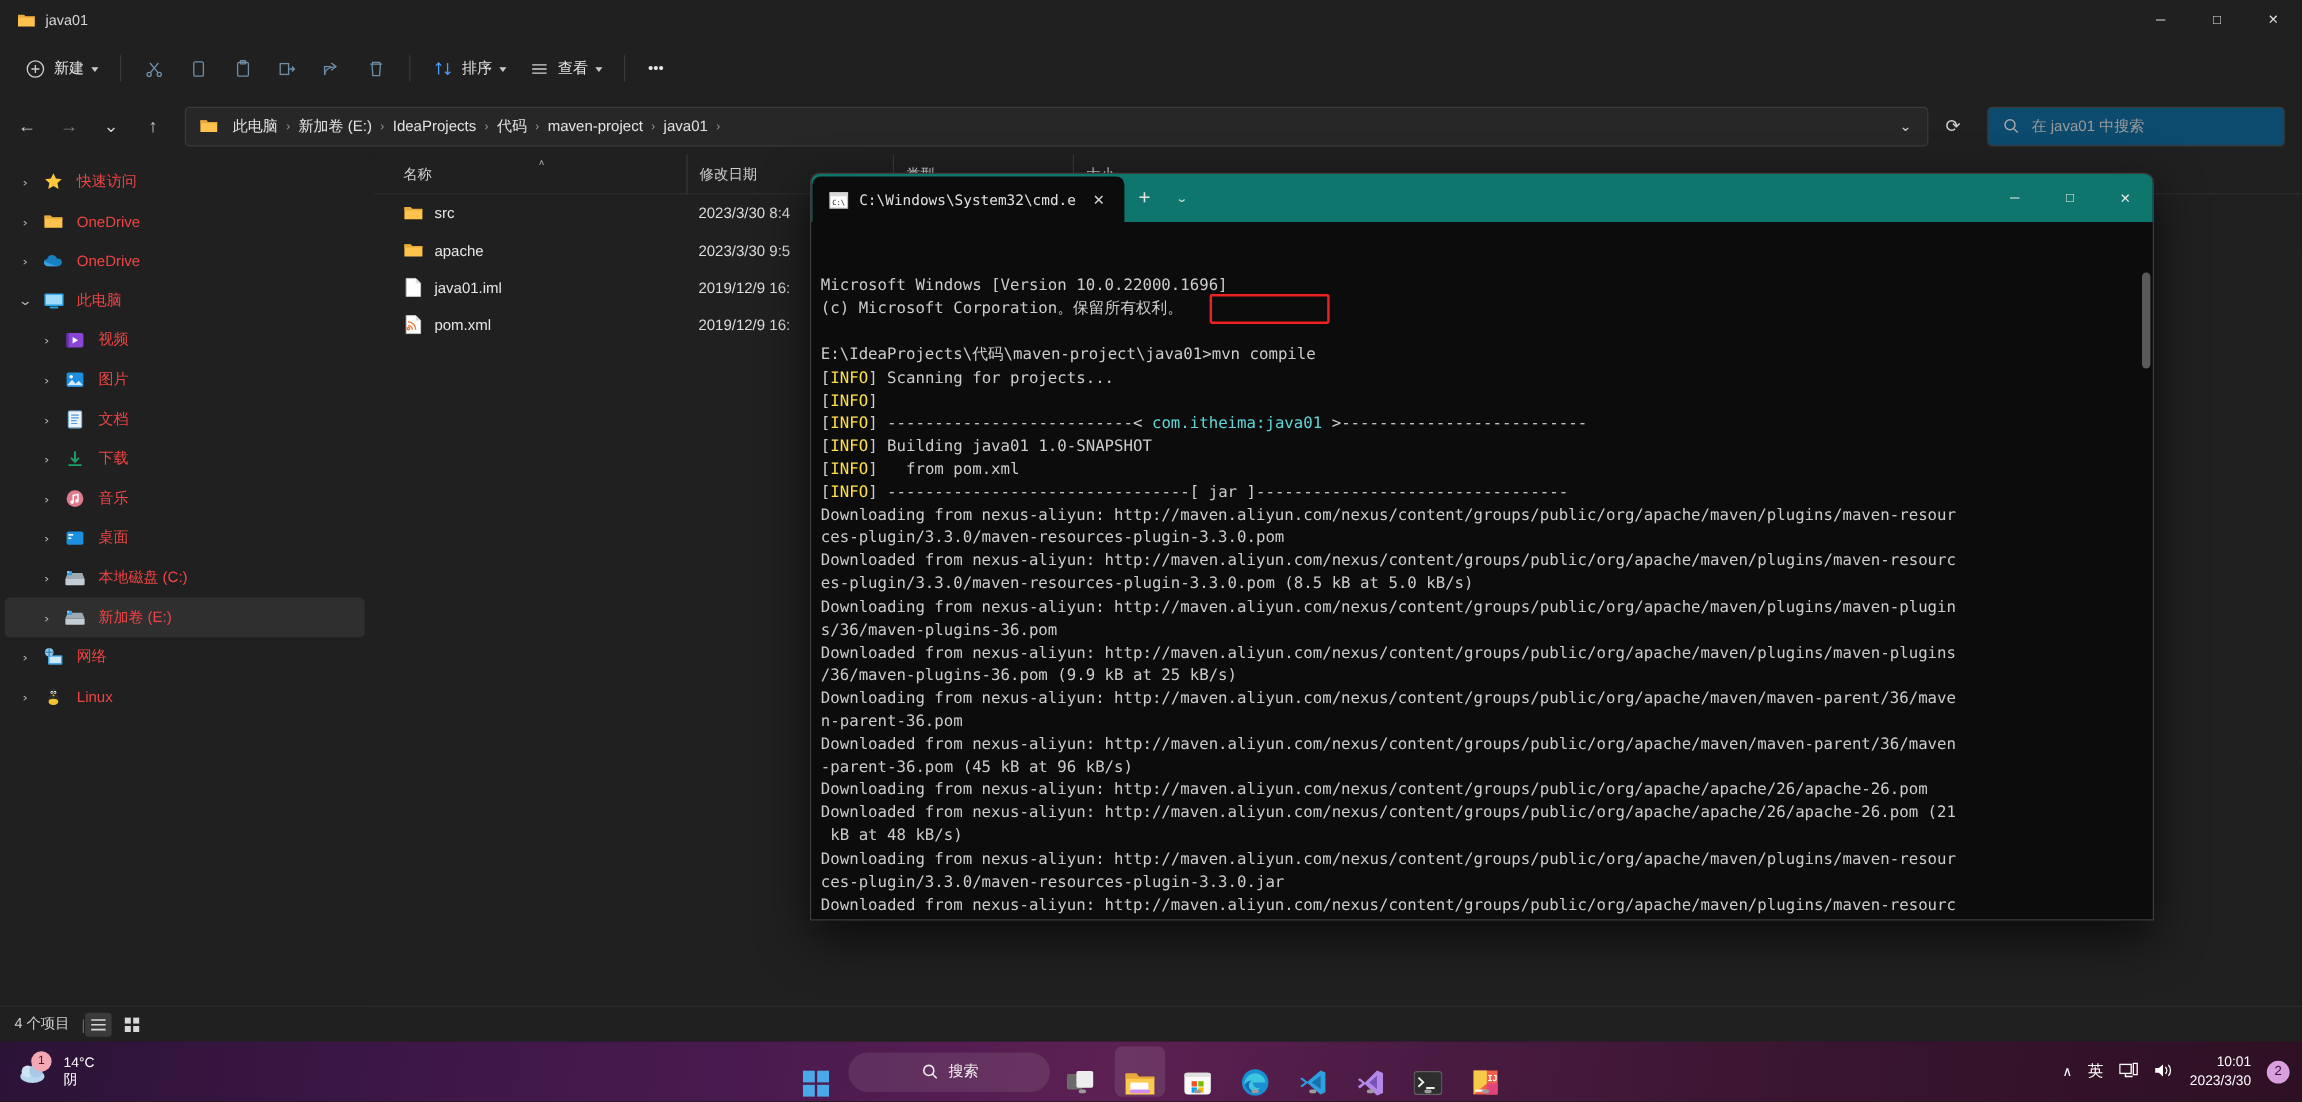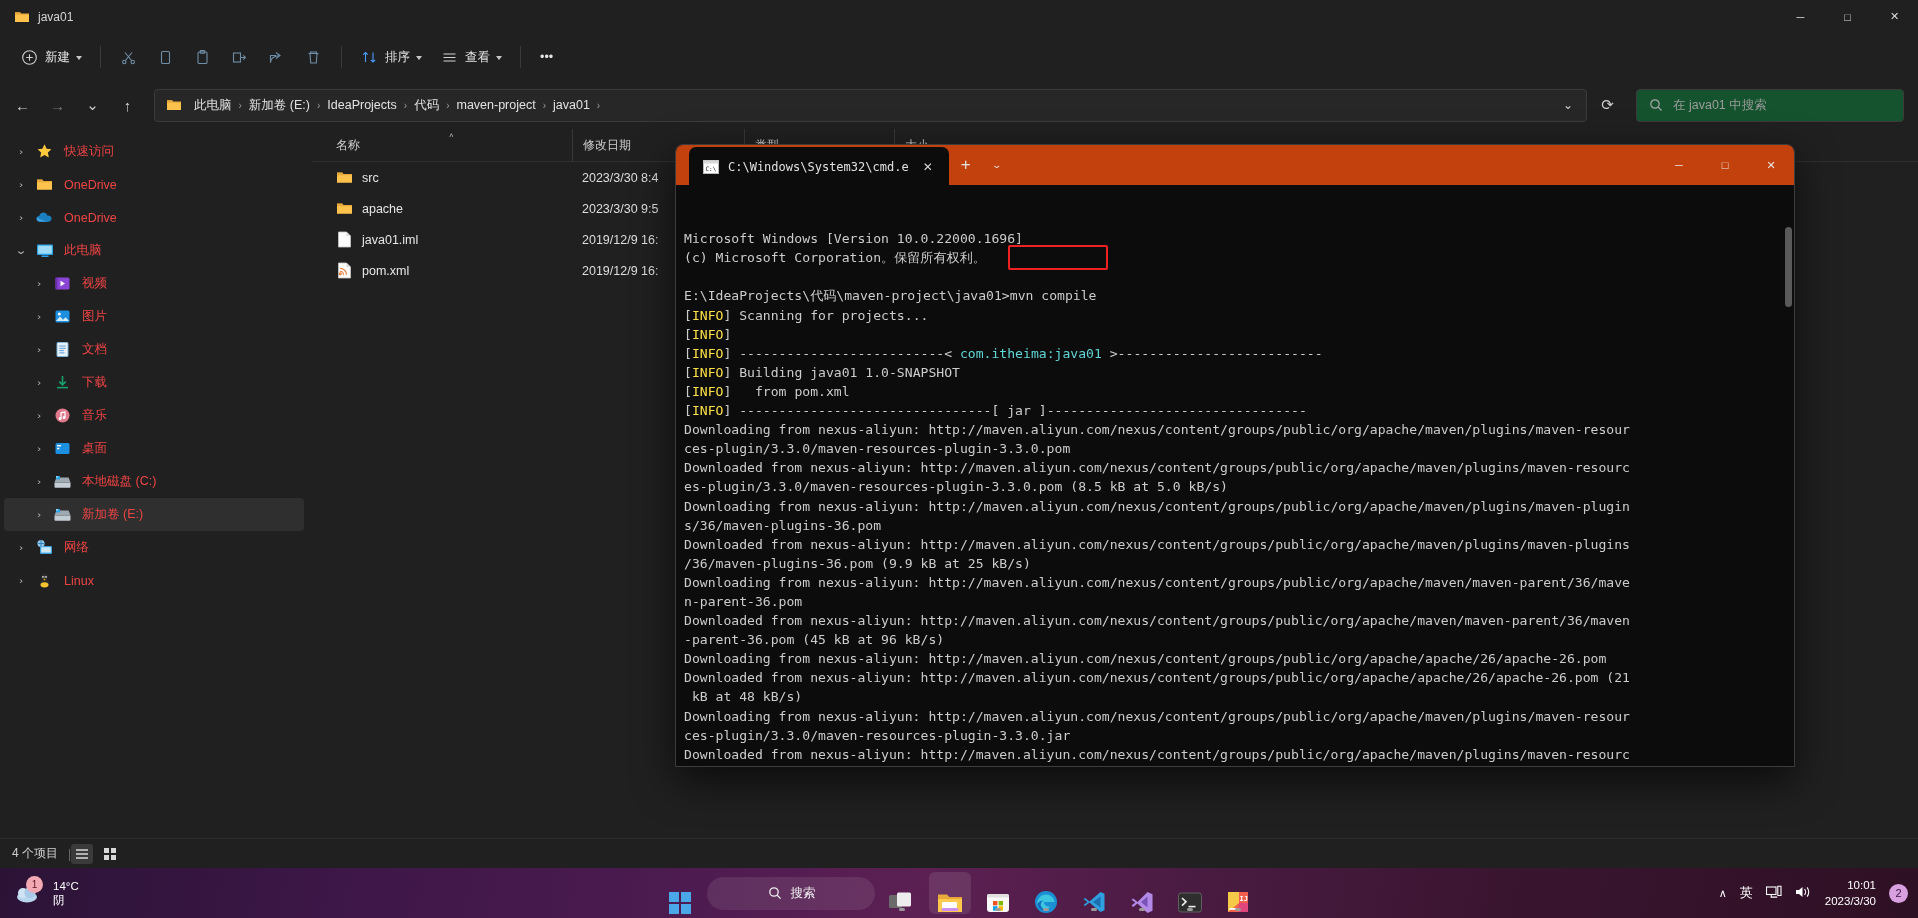--- a/index.html
+++ b/index.html
@@ -67,22 +67,22 @@
   .crumbs { display: flex; align-items: center; flex: 1 1 auto; overflow: hidden; }
   .crumb {
     font-size: 12.5px; color: #e2e2e2; padding: 3px 6px; border-radius: 3px;
     white-space: nowrap;
   }
   .crumb-sep { color: #9a9a9a; font-size: 10px; padding: 0 1px; }
   .addr-right { display: flex; align-items: center; gap: 2px; }
   .addr-btn { width: 28px; height: 27px; display:flex; align-items:center; justify-content:center;
     color: #d0d0d0; font-size: 12px; border-radius: 3px; }
   .searchbox {
-    width: 268px; height: 33px; margin-left: 10px;
-    background: #14532d; border: 1px solid #3b3b3b; border-radius: 4px;
+    width: 248px; height: 33px; margin-left: 10px;
+    background: #0c4a6e; border: 1px solid #3b3b3b; border-radius: 4px;
     display: flex; align-items: center; gap: 9px; padding: 0 10px;
   }
   .searchbox .ph { font-size: 12.5px; color: #9b9b9b; }
 
   
   .body { flex: 1 1 auto; display: flex; min-height: 0; }
   .nav {
     width: 312px; flex: 0 0 312px; padding-top: 6px; overflow: hidden;
     background: #202020;
   }
@@ -133,22 +133,22 @@
   .viewbtn.active { background: #3a3a3a; }
 
   
   .term {
     position: absolute; left: 675px; top: 144px; width: 1120px; height: 623px;
     background: #0c0c0c; border: 1px solid #3d3d3d; border-radius: 8px 8px 0 0;
     box-shadow: 0 14px 40px rgba(0,0,0,.65);
     display: flex; flex-direction: column; overflow: hidden;
   }
   .term-title {
-    height: 40px; flex: 0 0 40px; background: #c2410c; display: flex; align-items: center;
-    position: relative; padding-left: 13px;
+    height: 40px; flex: 0 0 40px; background: #0f766e; display: flex; align-items: center;
+    position: relative; padding-left: 1px;
   }
   .term-tab {
     height: 40px; background: #0c0c0c; border-radius: 7px 7px 0 0;
     display: flex; align-items: center; gap: 9px; padding: 0 11px 0 13px; margin-top: 4px;
   }
   .term-tab-label { font-size: 12px; color: #e0e0e0; font-family: "DejaVu Sans Mono", monospace; }
   .term-tab-close { color: #d6d6d6; font-size: 12px; padding: 2px 5px; border-radius: 3px; }
   .term-newtab { color: #e2e2e2; font-size: 17px; padding: 0 12px; }
   .term-dd { color: #e2e2e2; font-size: 9px; padding: 0 10px; transform: scaleX(1.4); }
   .term-wc { position: absolute; right: 0; top: 0; display: flex; }

